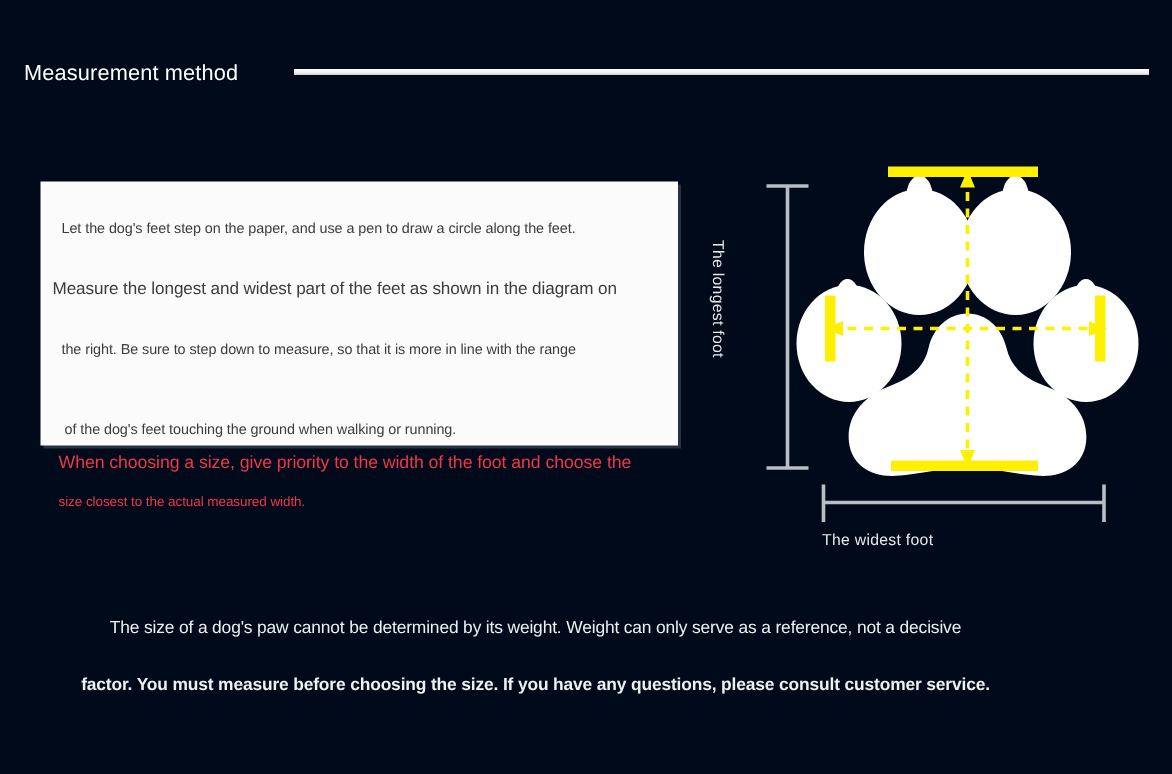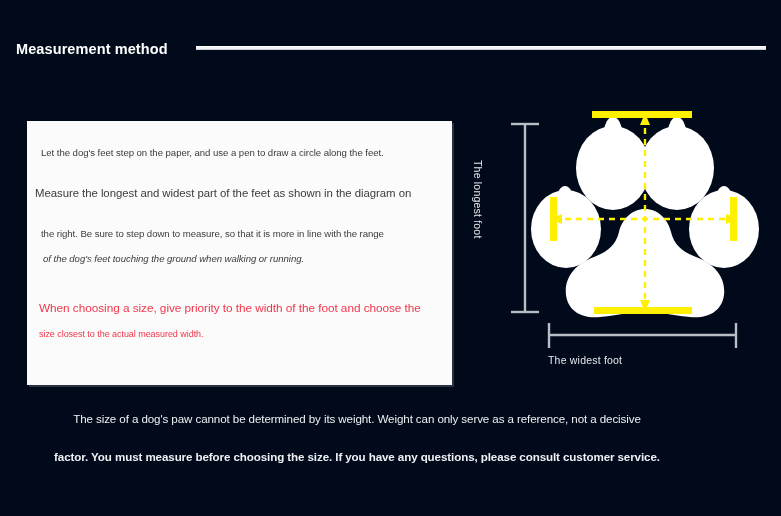--- a/index.html
+++ b/index.html
@@ -26,21 +26,21 @@
     left: 0;
     top: 36px;
     width: 781px;
     height: 34px;
   }
   .header-title {
     position: absolute;
     left: 16px;
     top: 0px;
     font-size: 14.5px;
-    font-weight: bold;
+    font-weight: normal;
     color: #ffffff;
     letter-spacing: 0.1px;
     line-height: 26px;
   }
   .header-rule {
     position: absolute;
     left: 196px;
     top: 10px;
     width: 570px;
     height: 4px;
@@ -49,35 +49,35 @@
     border-bottom: 1px solid #cfd3d8;
     box-sizing: border-box;
   }
 
   
   .card {
     position: absolute;
     left: 27px;
     top: 121px;
     width: 425px;
-    height: 264px;
+    height: 176px;
     background: #fbfbfb;
     box-shadow: 2px 2px 0 rgba(120,125,140,0.35);
   }
   .card-line {
     position: absolute;
     font-size: 10.2px;
     color: #3b3b3b;
     white-space: nowrap;
     letter-spacing: -0.05px;
   }
   .card-line.l1 { left: 14px; top: 26px; font-size: 9.6px; }
   .card-line.l2 { left: 8px; top: 66px; font-size: 11.4px; }
   .card-line.l3 { left: 14px; top: 107px; font-size: 9.6px; }
-  .card-line.l4 { left: 16px; top: 132px; font-size: 9.6px; font-style: italic; }
+  .card-line.l4 { left: 16px; top: 160px; font-size: 9.6px; }
   .card-line.l5 {
     left: 12px; top: 180px;
     font-size: 11.8px;
     color: #f0374b;
   }
   .card-line.l6 {
     left: 12px; top: 208px;
     font-size: 9px;
     color: #f0374b;
   }

